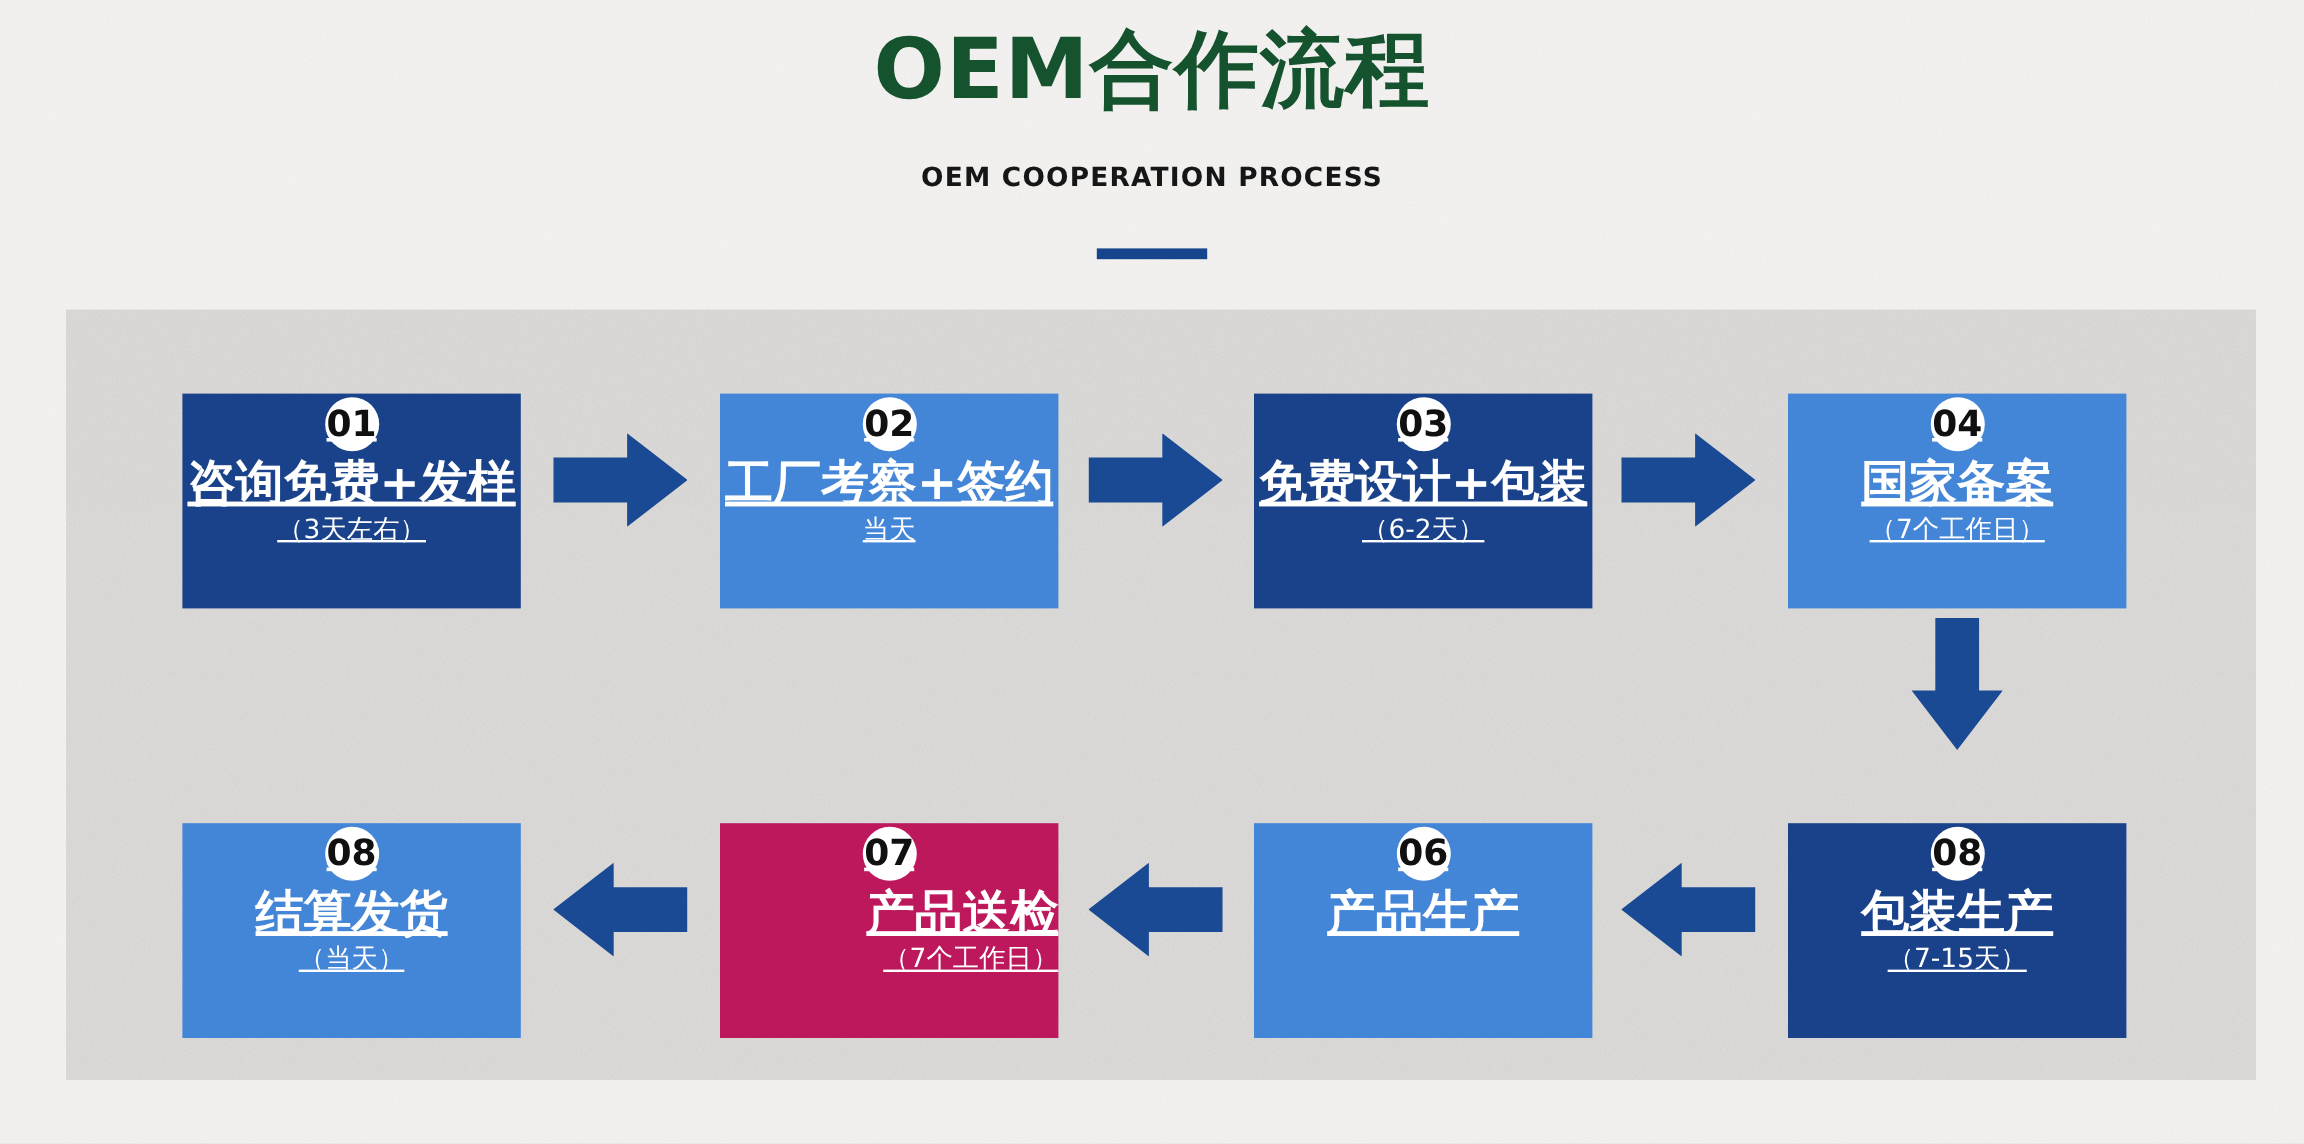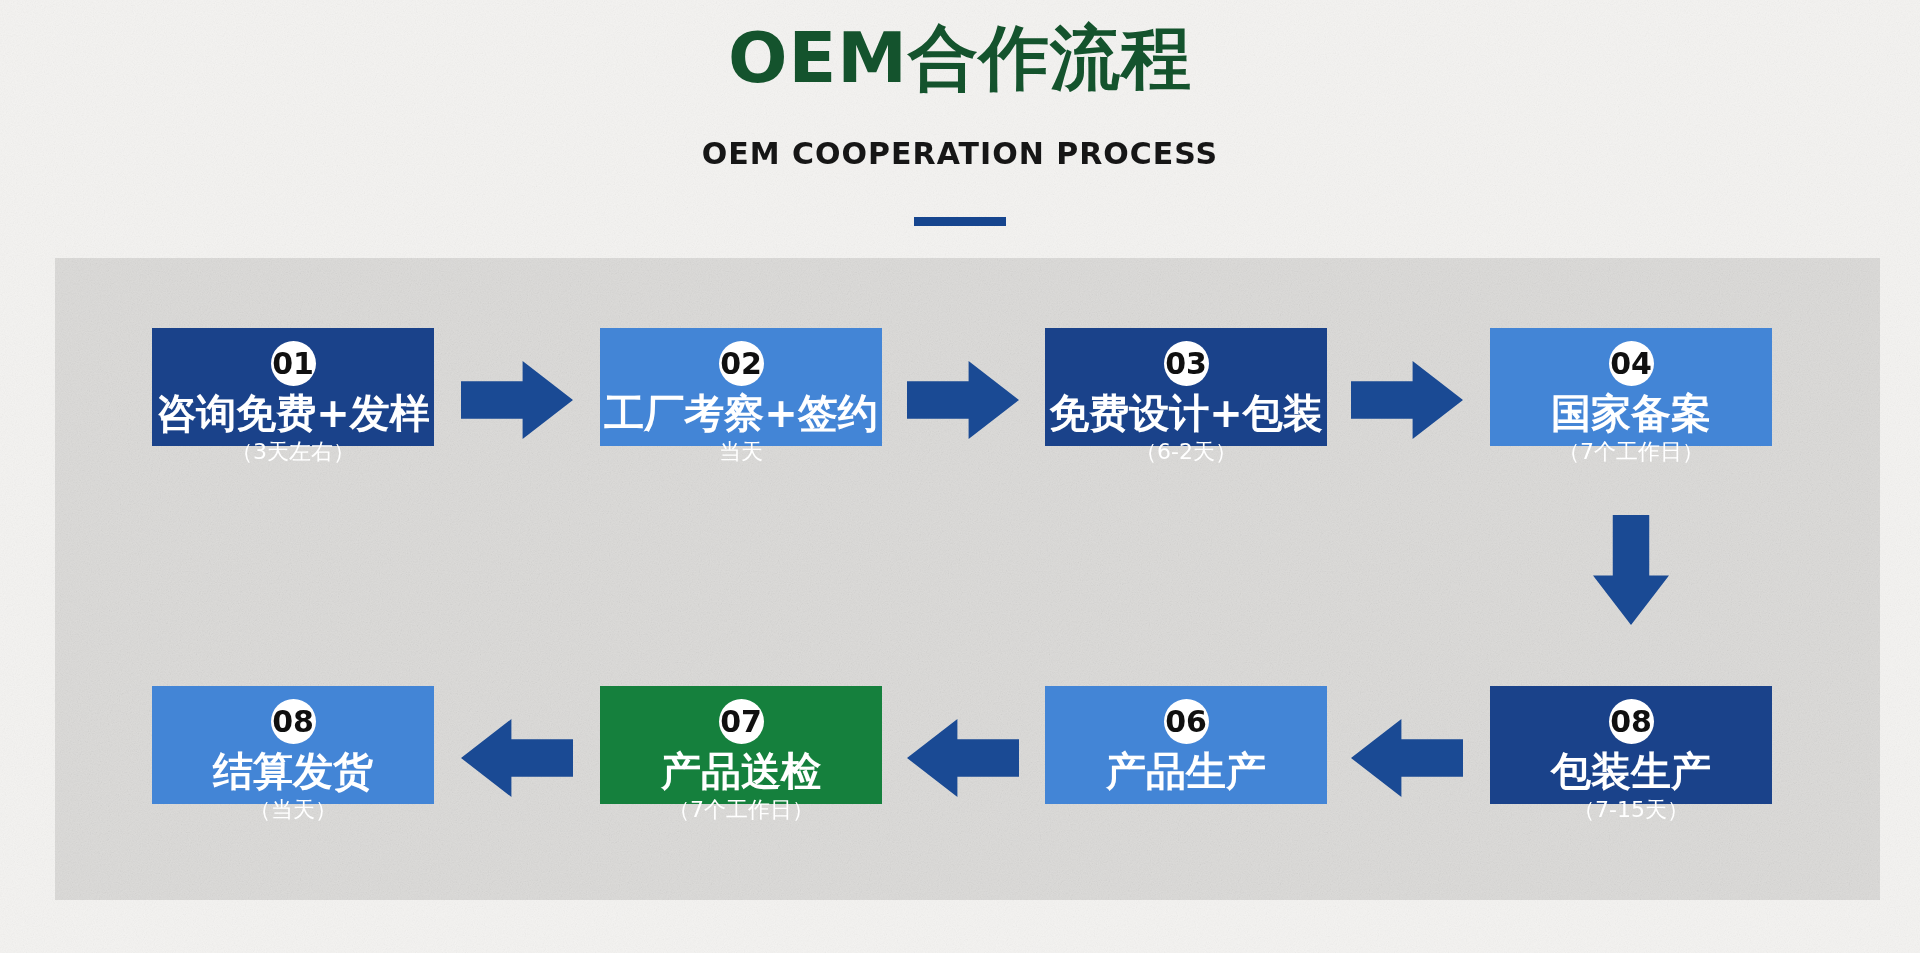--- a/index.html
+++ b/index.html
@@ -10,35 +10,35 @@
   }
   .noise-layer{position:absolute;inset:0;pointer-events:none;z-index:0;}
   .content{position:relative;z-index:1;width:100%;height:100%;}
 
   .page-title{
     margin:0;padding-top:22px;text-align:center;
     font-size:70px;font-weight:900;color:#14532d;letter-spacing:1px;line-height:1.05;
   }
   .page-subtitle{
     margin-top:40px;text-align:center;
-    font-size:30px;font-weight:700;color:#161616;letter-spacing:1px;
+    font-size:22px;font-weight:700;color:#161616;letter-spacing:1px;
   }
   .title-underline{
     width:92px;height:9px;margin:46px auto 0;background:#16458e;
   }
 
   .panel{
     position:absolute;left:55px;top:258px;width:1825px;height:642px;
     background:#dbdad8;
   }
   .panel .noise-layer{z-index:0;}
 
   .step{
-    position:absolute;width:282px;height:118px;z-index:2;
-    color:#ffffff;text-align:center;box-sizing:border-box;padding-top:13px;
+    position:absolute;width:282px;height:179px;z-index:2;
+    color:#ffffff;text-align:center;box-sizing:border-box;padding-top:3px;text-decoration:underline;
   }
   .step .num-circle{
     width:45px;height:45px;border-radius:50%;background:#ffffff;margin:0 auto;
     display:flex;align-items:center;justify-content:center;
     font-size:30px;font-weight:700;color:#101010;
   }
   .step .step-label{
     margin-top:3px;font-size:40px;font-weight:700;line-height:1.2;
     text-shadow:0 0 1px rgba(255,255,255,.15);
   }
@@ -141,21 +141,21 @@
     <div class="arrow arrow-left ar2 ag3" style="background: rgb(26, 74, 148);"></div>
 
     <div class="step r2 c3" style="background: rgb(67, 133, 214);">
       <div class="num-circle">
           <span>06</span>
         </div>
       <div class="step-label">产品生产</div>
     </div>
     <div class="arrow arrow-left ar2 ag2" style="background: rgb(26, 74, 148);"></div>
 
-    <div class="step r2 c2" style="background: #15803d;">
+    <div class="step r2 c2" style="background: #be185d; text-align: right;">
       <div class="num-circle">
           <span>07</span>
         </div>
       <div class="step-label">产品送检</div>
       <div class="step-duration">（7个工作日）</div>
     </div>
     <div class="arrow arrow-left ar2 ag1" style="background: rgb(26, 74, 148);"></div>
 
     <div class="step r2 c1" style="background: rgb(67, 133, 214);">
       <div class="num-circle">

